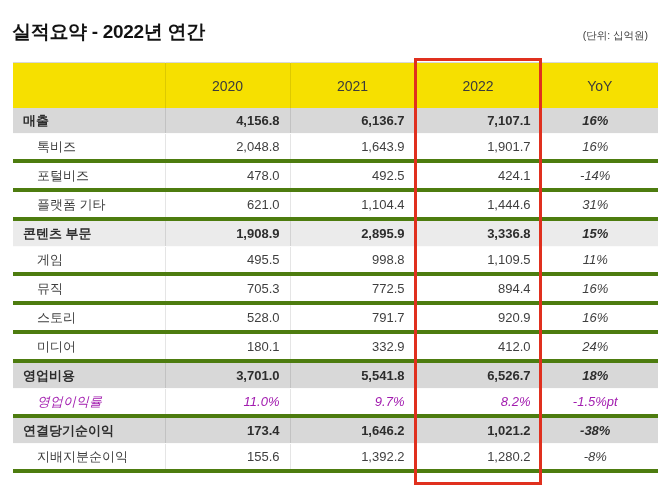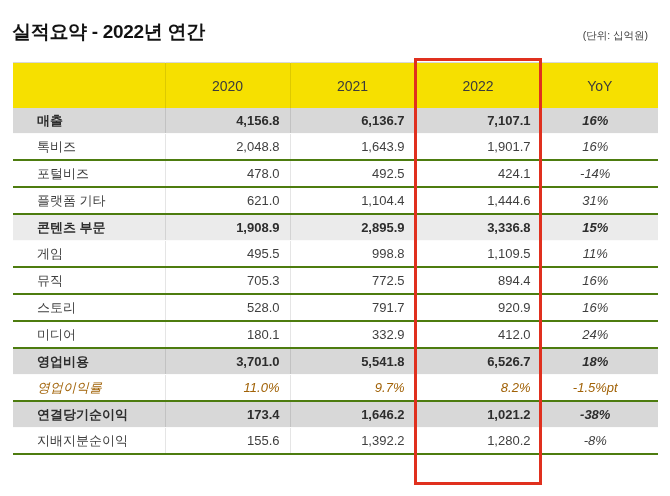--- a/index.html
+++ b/index.html
@@ -26,35 +26,35 @@
   col.c-label { width:152px; }
   col.c-2020  { width:125px; }
   col.c-2021  { width:125px; }
   col.c-2022  { width:126px; }
   col.c-yoy   { width:117px; }
   th {
     height:43px; background:var(--header-bg,#F6E000);
     font-size:14px; font-weight:500; color:#3b3b3b; 
   }
   td { height:23px; font-size:13px; color:#3f3f3f; background:#fff; }
-  td.label { text-align:left; padding-left:24px; white-space:nowrap; }
+  td.label { text-align:left; padding-left:10px; white-space:nowrap; }
   td.num, td.yoy { text-align:right; padding-right:10px; white-space:nowrap;
                    font-variant-numeric:tabular-nums; }
   td.yoy { font-style:italic;text-align:center; }
   tr.total td {
     background:var(--total-row-bg,#D8D8D8); font-weight:700; color:#2d2d2d;
     border-bottom:1px solid #fbfbfb;
   }
   tr.segment td {
     background:var(--segment-row-bg,#EBEBEB); font-weight:700; color:#2d2d2d;
     border-bottom:1px solid #fbfbfb;
   }
-  tr.sub td, tr.subitalic td { border-bottom:2px solid #4d7c0f; }
+  tr.sub td, tr.subitalic td { border-bottom:4px solid #4d7c0f; }
   tr.sub td.label, tr.subitalic td.label { padding-left:24px; }
-  tr.subitalic td { font-style:italic; color:#a16207; }
+  tr.subitalic td { font-style:italic; color:#a21caf; }
   td + td, th + th { border-left:1px solid rgba(0,0,0,0.10); }
   .highlight-box {
     position:absolute; left:401px; top:-4px; width:128px; height:427px;
     border:3px solid var(--highlight-border,#E0301E);
     box-sizing:border-box; pointer-events:none;
   }
 </style>
 </head>
 <body>
 

